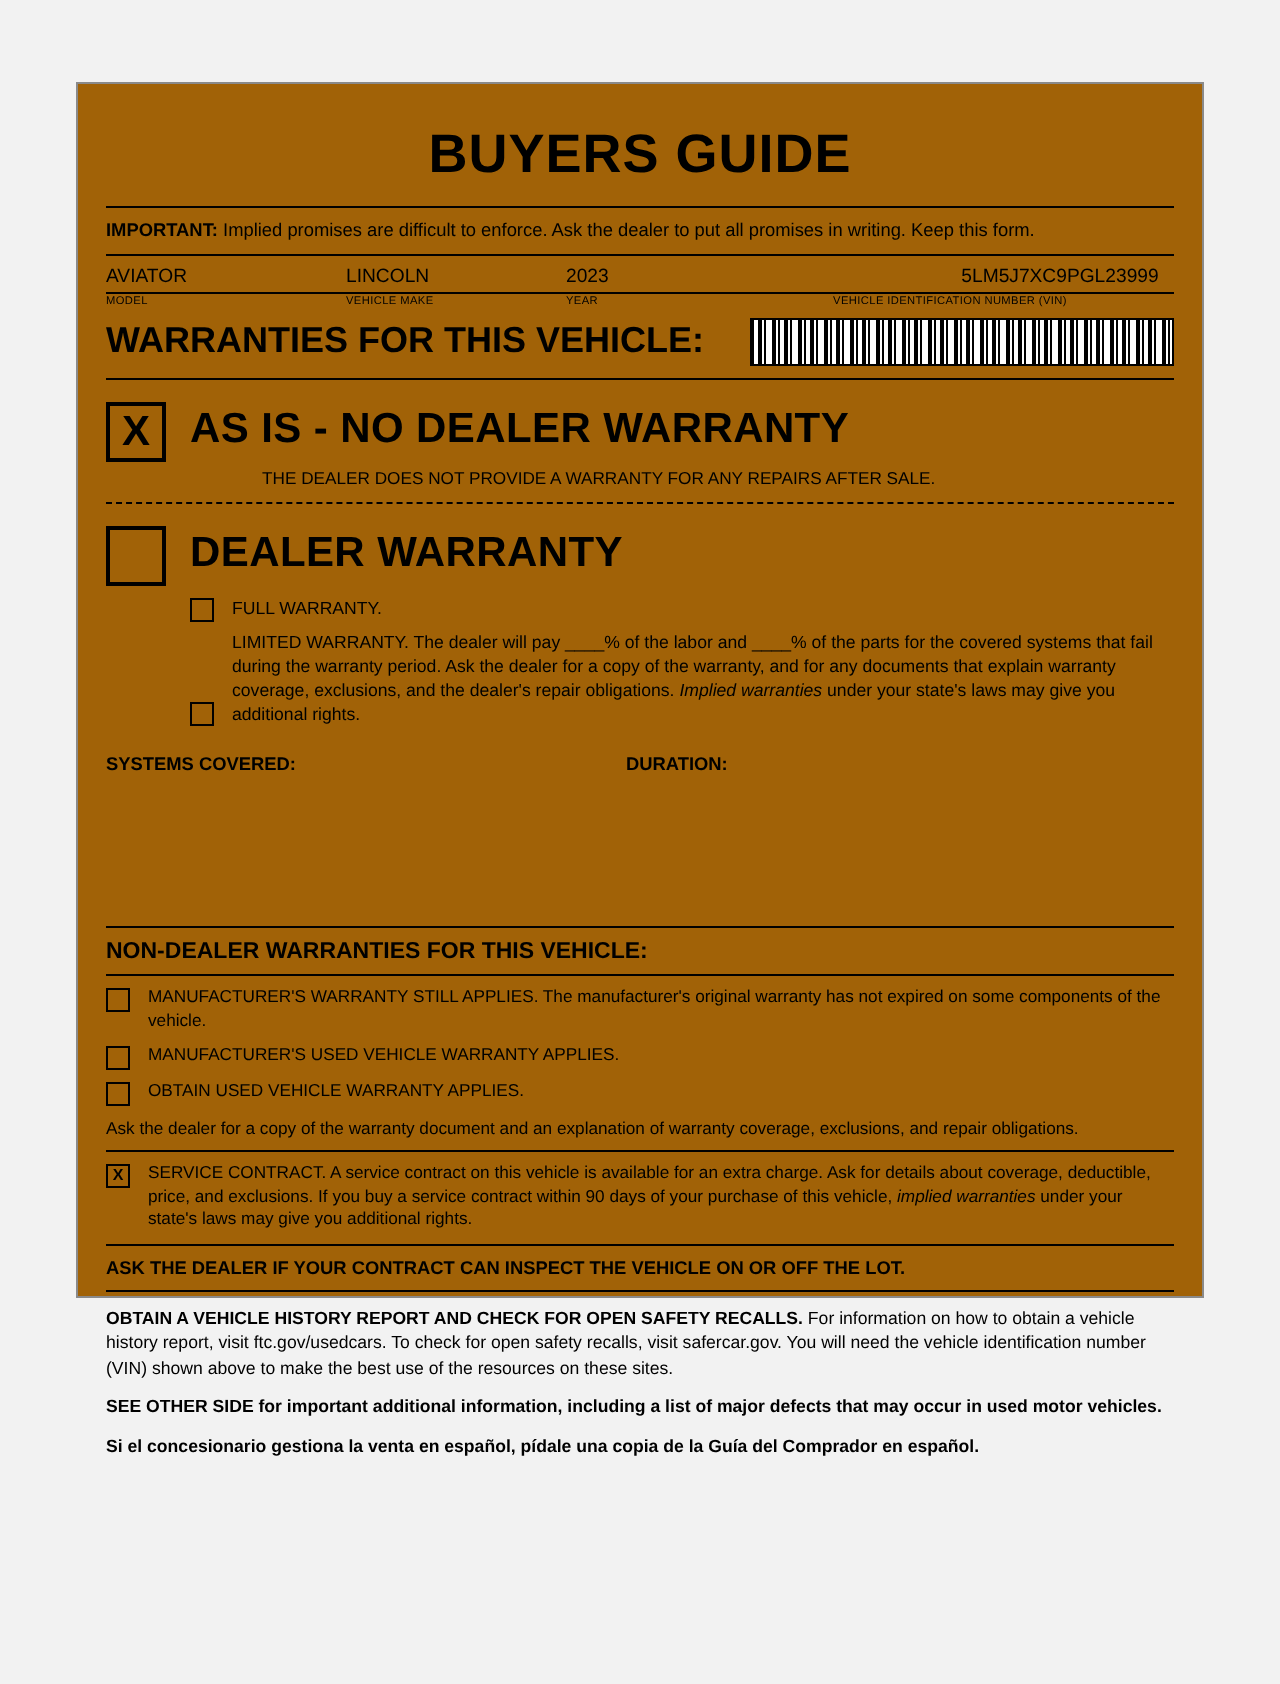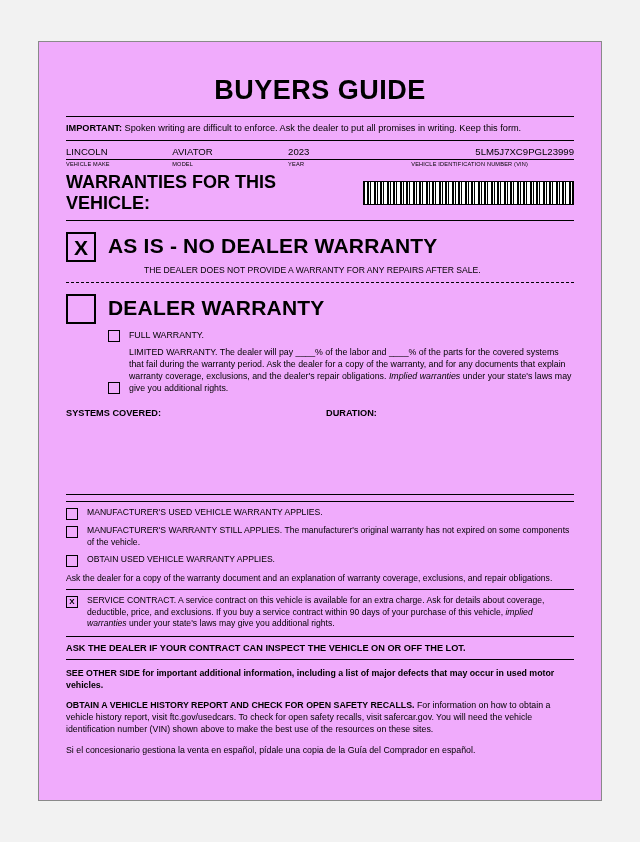--- a/index.html
+++ b/index.html
@@ -15,25 +15,25 @@
     width: 640px;
     height: 842px;
     background: #f2f2f2;
     overflow: hidden;
   }
   .sheet {
     position: absolute;
     left: 38px;
     top: 41px;
     width: 564px;
-    height: 760px;
-    background: #f0abfc;
+    height: 608px;
+    background: #a16207;
     border: 1px solid #8a8a8a;
     box-sizing: border-box;
-    padding: 13px;
+    padding: 0;
   }
   .inner {
     padding: 12px 14px 10px 14px;
     box-sizing: border-box;
     height: 100%;
   }
   .title {
     text-align: center;
     font-size: 27px;
     font-weight: bold;
@@ -231,54 +231,54 @@
   }
   .mix {
     font-size: 8.8px;
     line-height: 1.4;
     color: #000;
     margin: 7px 0 0 0;
   }
   .mix b { font-weight: bold; }
   .esp {
     font-size: 8.8px;
-    font-weight: normal;
+    font-weight: bold;
     color: #000;
     margin: 9px 0 0 0;
   }
 </style>
 </head>
 <body>
 
 <div class="page">
   <div class="sheet">
     <div class="inner">
 
       <div class="title">BUYERS GUIDE</div>
 
       <hr class="rule">
 
       <div class="important">
         <b>IMPORTANT:</b>
-        <span>Spoken writing are difficult to enforce.  Ask the dealer to put all promises in writing.  Keep this form.</span>
+        <span>Implied promises are difficult to enforce.  Ask the dealer to put all promises in writing.  Keep this form.</span>
       </div>
 
       <hr class="rule-thin">
 
       <div class="veh-row">
+        <div class="veh-cell c-model">
+          <div class="veh-val">AVIATOR</div>
+          <div class="topline"></div>
+          <div class="veh-lab">MODEL</div>
+        </div>
         <div class="veh-cell c-make">
           <div class="veh-val">LINCOLN</div>
           <div class="topline"></div>
           <div class="veh-lab">VEHICLE MAKE</div>
         </div>
-        <div class="veh-cell c-model">
-          <div class="veh-val">AVIATOR</div>
-          <div class="topline"></div>
-          <div class="veh-lab">MODEL</div>
-        </div>
         <div class="veh-cell c-year">
           <div class="veh-val">2023</div>
           <div class="topline"></div>
           <div class="veh-lab">YEAR</div>
         </div>
         <div class="veh-cell c-vin">
           <div class="veh-val">5LM5J7XC9PGL23999</div>
           <div class="topline"></div>
           <div class="veh-lab">VEHICLE IDENTIFICATION NUMBER (VIN)</div>
         </div>
@@ -318,30 +318,31 @@
 
       <div class="sysdur">
         <div class="s1">SYSTEMS COVERED:</div>
         <div class="s2">DURATION:</div>
       </div>
 
       <div class="blankspace"></div>
 
       <hr class="rule">
 
+      <div class="section-head">NON-DEALER WARRANTIES FOR THIS VEHICLE:</div>
 
       <hr class="rule-thin">
 
       <div class="nd-row">
         <div class="smbox"></div>
+        <div class="nd-text">MANUFACTURER'S WARRANTY STILL APPLIES.  The manufacturer's original warranty has not expired on some components of the vehicle.</div>
+      </div>
+      <div class="nd-row">
+        <div class="smbox"></div>
         <div class="nd-text">MANUFACTURER'S USED VEHICLE WARRANTY APPLIES.</div>
-      </div>
-      <div class="nd-row">
-        <div class="smbox"></div>
-        <div class="nd-text">MANUFACTURER'S WARRANTY STILL APPLIES.  The manufacturer's original warranty has not expired on some components of the vehicle.</div>
       </div>
       <div class="nd-row">
         <div class="smbox"></div>
         <div class="nd-text">OBTAIN USED VEHICLE WARRANTY APPLIES.</div>
       </div>
 
       <div class="para">Ask the dealer for a copy of the warranty document and an explanation of warranty coverage, exclusions, and repair obligations.</div>
 
       <hr class="rule-thin">
 
@@ -352,24 +353,24 @@
         </div>
       </div>
 
       <hr class="rule">
 
       <div class="bold-line">ASK THE DEALER IF YOUR CONTRACT CAN INSPECT THE VEHICLE ON OR OFF THE LOT.</div>
 
       <hr class="rule">
 
       <div class="mix">
+        <b>OBTAIN A VEHICLE HISTORY REPORT AND CHECK FOR OPEN SAFETY RECALLS.</b><span>  For information on how to obtain a vehicle history report, visit ftc.gov/usedcars.  To check for open safety recalls, visit safercar.gov.  You will need the vehicle identification number (VIN) shown above to make the best use of the resources on these sites.</span>
+      </div>
+
+      <div class="mix">
         <b>SEE OTHER SIDE</b><b> for important additional information, including a list of major defects that may occur in used motor vehicles.</b>
-      </div>
-
-      <div class="mix">
-        <b>OBTAIN A VEHICLE HISTORY REPORT AND CHECK FOR OPEN SAFETY RECALLS.</b><span>  For information on how to obtain a vehicle history report, visit ftc.gov/usedcars.  To check for open safety recalls, visit safercar.gov.  You will need the vehicle identification number (VIN) shown above to make the best use of the resources on these sites.</span>
       </div>
 
       <div class="esp">Si el concesionario gestiona la venta en español, pídale una copia de la Guía del Comprador en español.</div>
 
     </div>
   </div>
 </div>
 
 </body></html>

